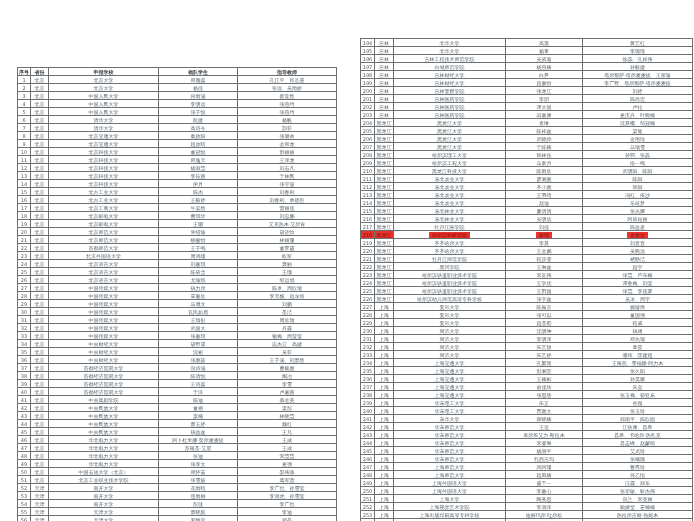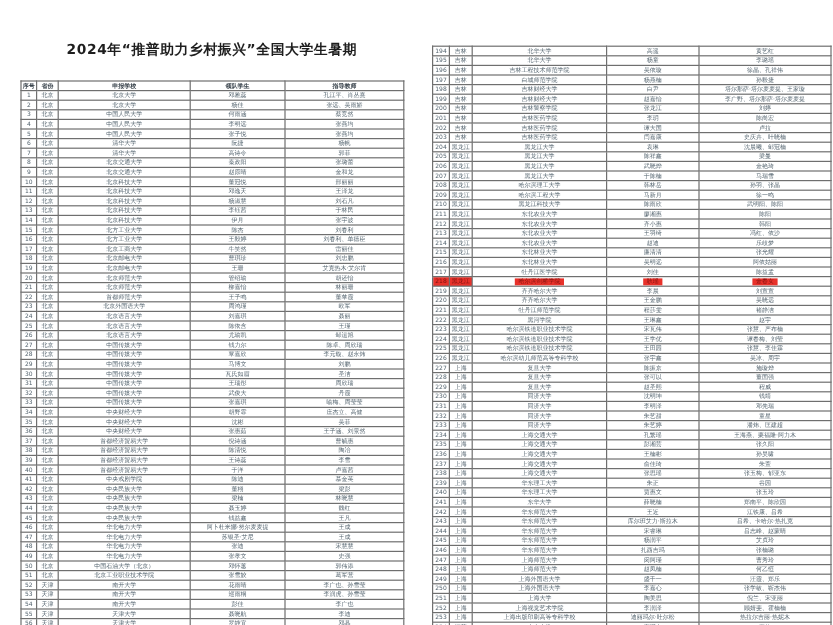--- a/index.html
+++ b/index.html
@@ -31,21 +31,20 @@
   table.roster{border:1px solid #4d4d4d;}
   table.roster th{color:#39434c;font-weight:bold;}
   td.num{color:#4b5660;}
   tr.hl td.num,tr.hl td.prov{background:#e8312a;color:#7d120e;}
   tr.hl td .hl-span{background:#e8312a;color:#7d120e;padding:0 3px;}
 </style>
 </head>
 <body>
 
 <div class="title-block">
-  <div>2024年“推普助力乡村振兴”全国大学生暑期</div>
 </div>
 
 <table class="roster" id="left-table">
   <colgroup>
     <col style="width:13px">
       <col style="width:18px">
       <col style="width:110px">
       <col style="width:79px">
       <col style="width:99px">
   </colgroup>

